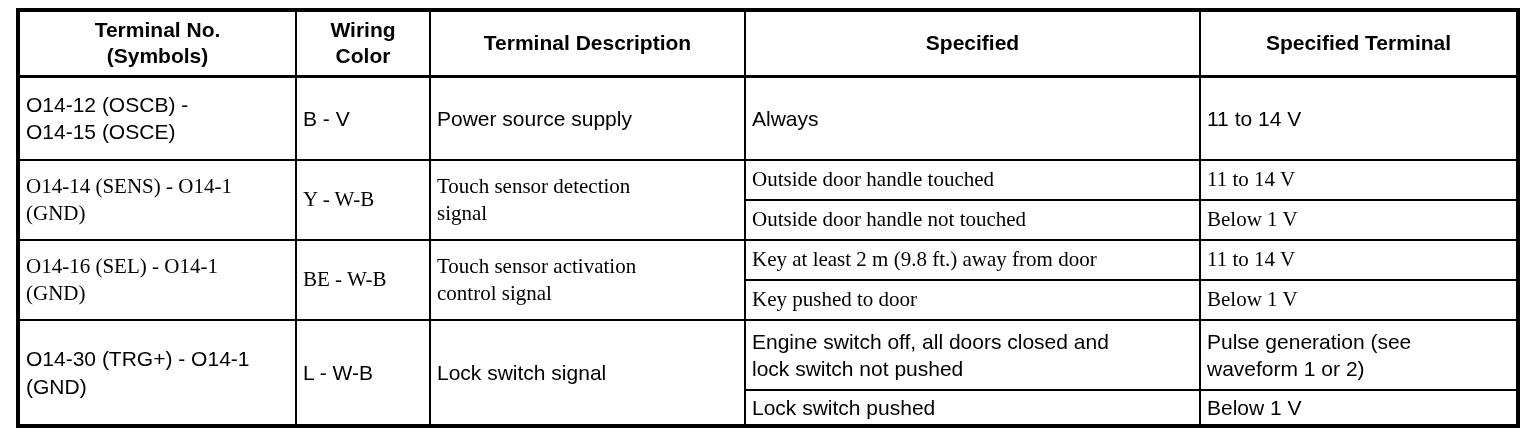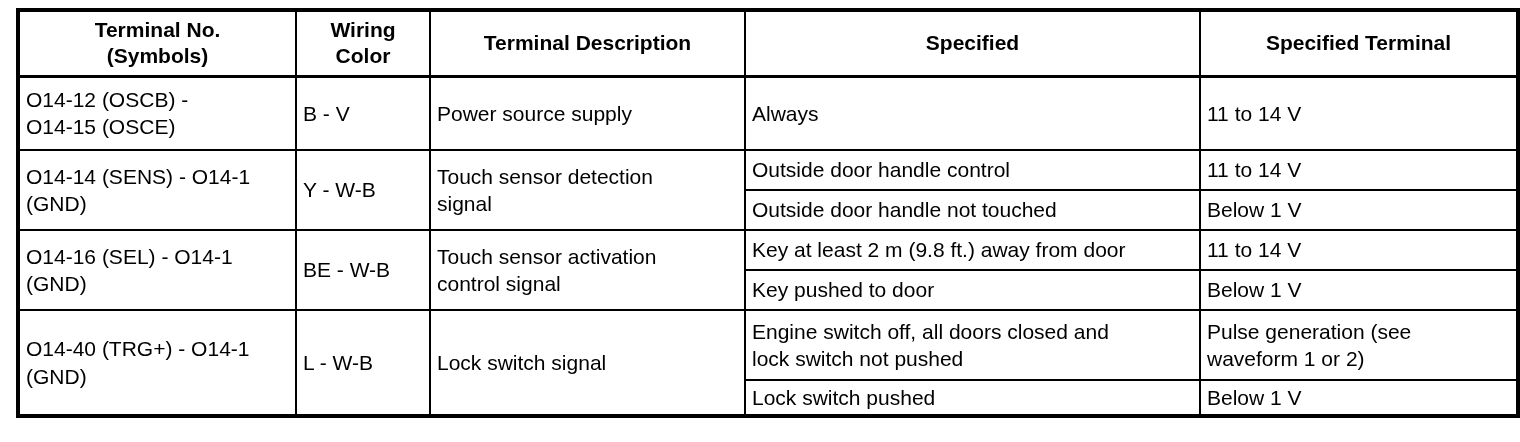--- a/index.html
+++ b/index.html
@@ -37,22 +37,22 @@
     text-align: left;
     font-weight: normal;
   }
   table.spec th {
     font-weight: bold;
     text-align: center;
     border-bottom-width: 3px;
     line-height: 1.25;
   }
   tr.h-header { height: 66px; }
-  tr.h-single { height: 74px; }
-  tr.h-sub    { height: 40px; }
+  tr.h-single { height: 84px; }
+  tr.h-sub    { height: 40px; font-family: Liberation Serif, serif; }
   tr.h-sub-tall { height: 70px; }
   tr.h-sub-short { height: 36px; }
 </style>
 </head>
 <body>
 
 <div class="page">
   <table class="spec">
     <colgroup>
       <col style="width:278px">
@@ -80,21 +80,21 @@
         <td>Always</td>
         <td>11 to 14 V</td>
       </tr>
 
       <tr class="h-sub">
         <td rowspan="2">O14-14 (SENS) - O14-1
 (GND)</td>
         <td rowspan="2">Y - W-B</td>
         <td rowspan="2">Touch sensor detection
 signal</td>
-        <td>Outside door handle control</td>
+        <td>Outside door handle touched</td>
         <td>11 to 14 V</td>
       </tr>
       <tr class="h-sub">
         <td>Outside door handle not touched</td>
         <td>Below 1 V</td>
       </tr>
 
       <tr class="h-sub">
         <td rowspan="2">O14-16 (SEL) - O14-1
 (GND)</td>
@@ -103,21 +103,21 @@
 control signal</td>
         <td>Key at least 2 m (9.8 ft.) away from door</td>
         <td>11 to 14 V</td>
       </tr>
       <tr class="h-sub">
         <td>Key pushed to door</td>
         <td>Below 1 V</td>
       </tr>
 
       <tr class="h-sub-tall">
-        <td rowspan="2">O14-40 (TRG+) - O14-1
+        <td rowspan="2">O14-30 (TRG+) - O14-1
 (GND)</td>
         <td rowspan="2">L - W-B</td>
         <td rowspan="2">Lock switch signal</td>
         <td>Engine switch off, all doors closed and
 lock switch not pushed</td>
         <td>Pulse generation (see
 waveform 1 or 2)</td>
       </tr>
       <tr class="h-sub-short">
         <td>Lock switch pushed</td>

